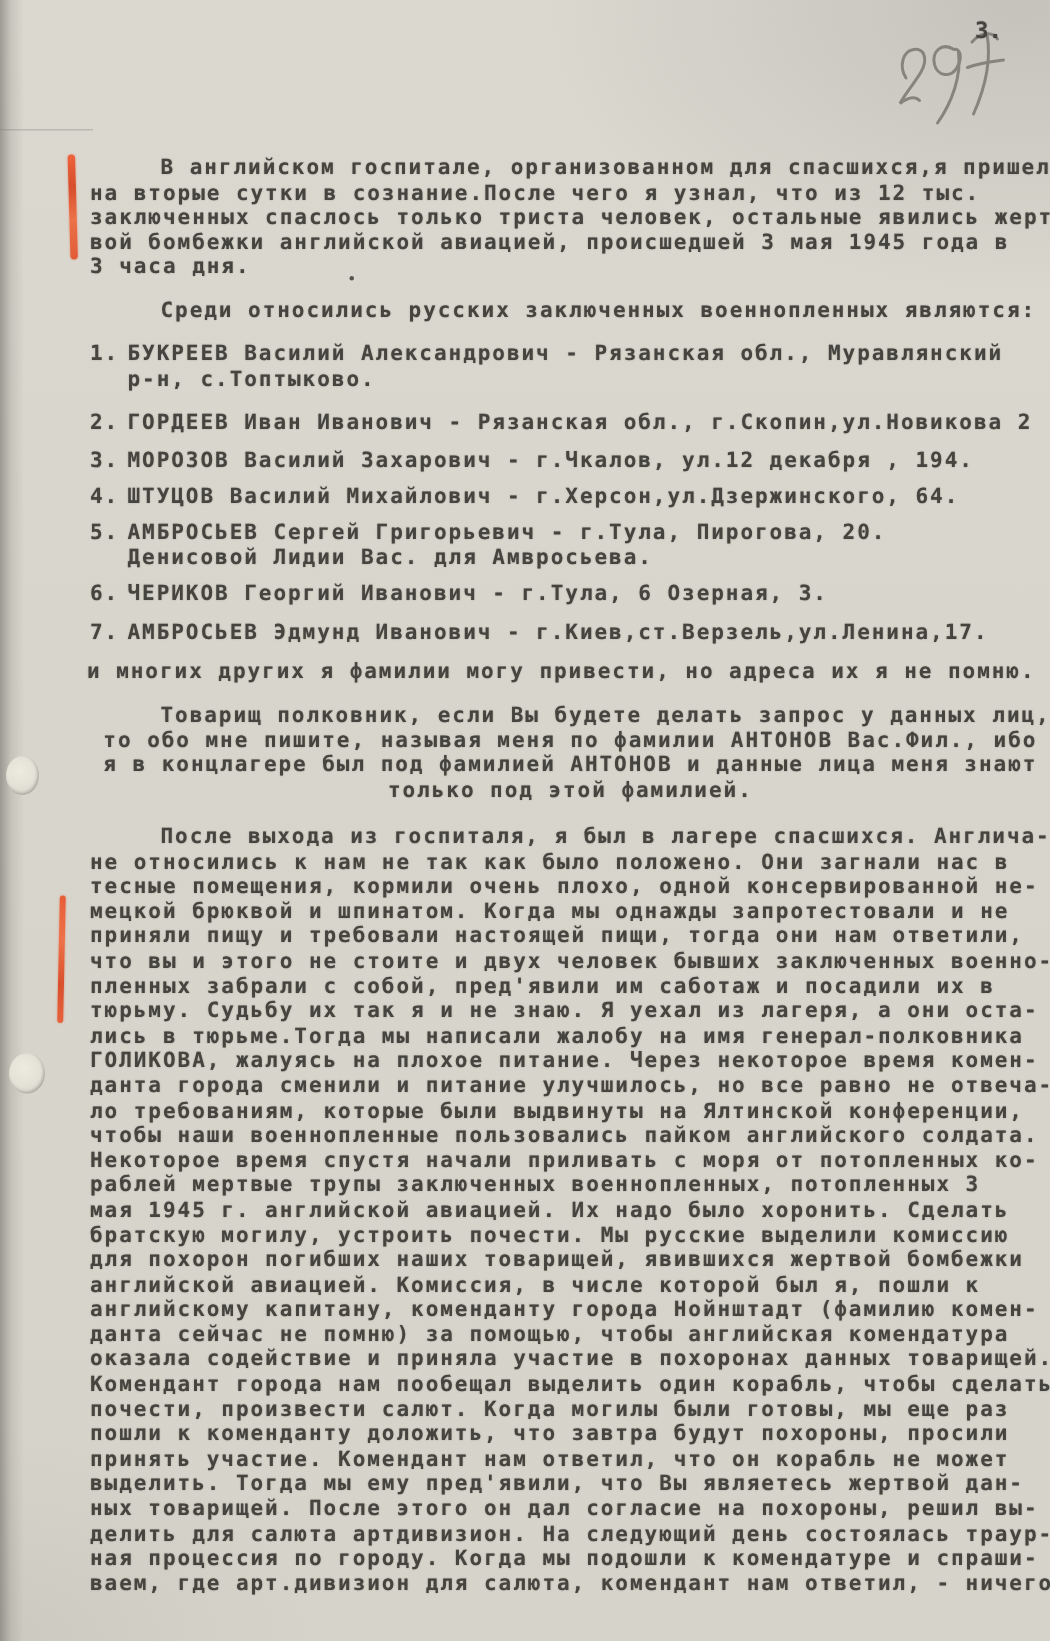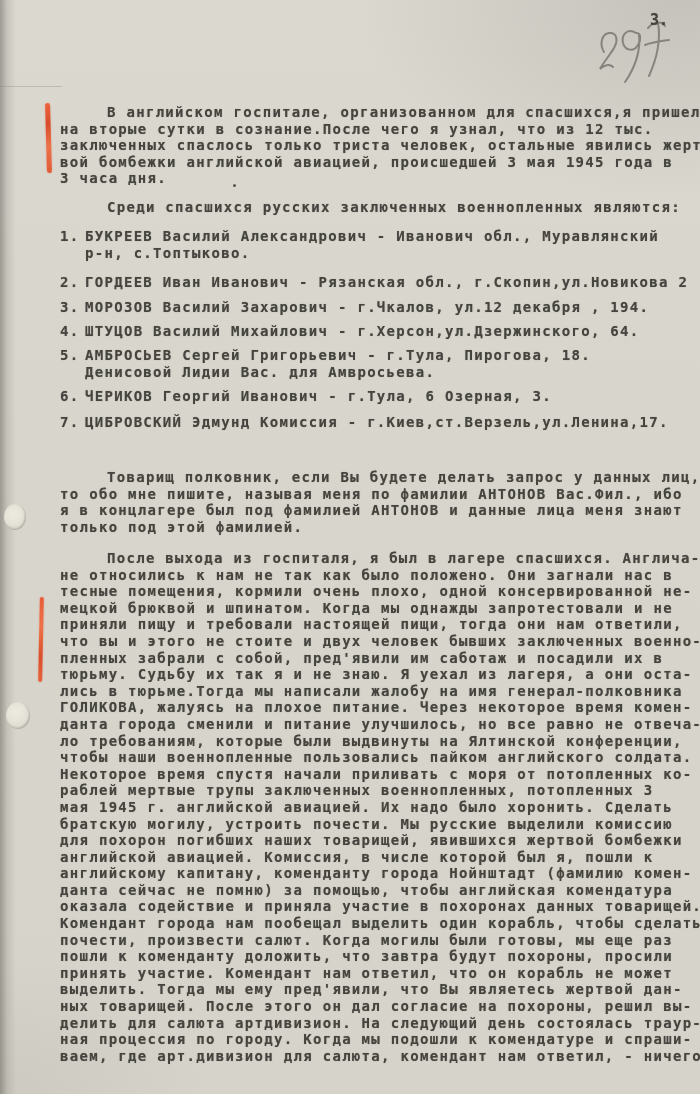--- a/index.html
+++ b/index.html
@@ -77,55 +77,56 @@
   <div class="blemish b1"></div>
   <div class="blemish b2"></div>
   <div class="stray-dot"></div>
 
   <div class="txt indent" style="left:60px;top:104px;">В английском госпитале, организованном для спасшихся,я пришел
 на вторые сутки в сознание.После чего я узнал, что из 12 тыс.
 заключенных спаслось только триста человек, остальные явились жерт-
 вой бомбежки английской авиацией, происшедшей 3 мая 1945 года в
 3 часа дня.</div>
 
-  <div class="txt indent" style="left:60px;top:199px;">Среди спасшихся русских заключенных военнопленных являются:</div>
+  <div class="txt indent" style="left:60px;top:199px;">Среди относились русских заключенных военнопленных являются:</div>
 
   <div class="li" style="top:228px;">
     <span class="num">1.</span>
-    <span class="lines">БУКРЕЕВ Василий Александрович - Иванович обл., Муравлянский
+    <span class="lines">БУКРЕЕВ Василий Александрович - Рязанская обл., Муравлянский
 р-н, с.Топтыково.</span>
   </div>
   <div class="li" style="top:274px;">
     <span class="num">2.</span>
     <span class="lines">ГОРДЕЕВ Иван Иванович - Рязанская обл., г.Скопин,ул.Новикова 2</span>
   </div>
   <div class="li" style="top:299px;">
     <span class="num">3.</span>
     <span class="lines">МОРОЗОВ Василий Захарович - г.Чкалов, ул.12 декабря , 194.</span>
   </div>
   <div class="li" style="top:323px;">
     <span class="num">4.</span>
     <span class="lines">ШТУЦОВ Василий Михайлович - г.Херсон,ул.Дзержинского, 64.</span>
   </div>
   <div class="li" style="top:347px;">
     <span class="num">5.</span>
-    <span class="lines">АМБРОСЬЕВ Сергей Григорьевич - г.Тула, Пирогова, 18.
+    <span class="lines">АМБРОСЬЕВ Сергей Григорьевич - г.Тула, Пирогова, 20.
 Денисовой Лидии Вас. для Амвросьева.</span>
   </div>
   <div class="li" style="top:388px;">
     <span class="num">6.</span>
     <span class="lines">ЧЕРИКОВ Георгий Иванович - г.Тула, 6 Озерная, 3.</span>
   </div>
   <div class="li" style="top:414px;">
     <span class="num">7.</span>
-    <span class="lines">ЦИБРОВСКИЙ Эдмунд Комиссия - г.Киев,ст.Верзель,ул.Ленина,17.</span>
+    <span class="lines">АМБРОСЬЕВ Эдмунд Иванович - г.Киев,ст.Верзель,ул.Ленина,17.</span>
   </div>
 
+  <div class="txt" style="left:58px;top:440px;">и многих других я фамилии могу привести, но адреса их я не помню.</div>
 
-  <div class="txt indent" style="left:60px;top:469px;">Товарищ полковник, если Вы будете делать запрос у данных лиц,
+  <div class="txt indent" style="left:60px;top:469px;text-align:center;">Товарищ полковник, если Вы будете делать запрос у данных лиц,
 то обо мне пишите, называя меня по фамилии АНТОНОВ Вас.Фил., ибо
 я в концлагере был под фамилией АНТОНОВ и данные лица меня знают
 только под этой фамилией.</div>
 
   <div class="txt indent" style="left:60px;top:550px;">После выхода из госпиталя, я был в лагере спасшихся. Англича-
 не относились к нам не так как было положено. Они загнали нас в
 тесные помещения, кормили очень плохо, одной консервированной не-
 мецкой брюквой и шпинатом. Когда мы однажды запротестовали и не
 приняли пищу и требовали настоящей пищи, тогда они нам ответили,
 что вы и этого не стоите и двух человек бывших заключенных военно-

